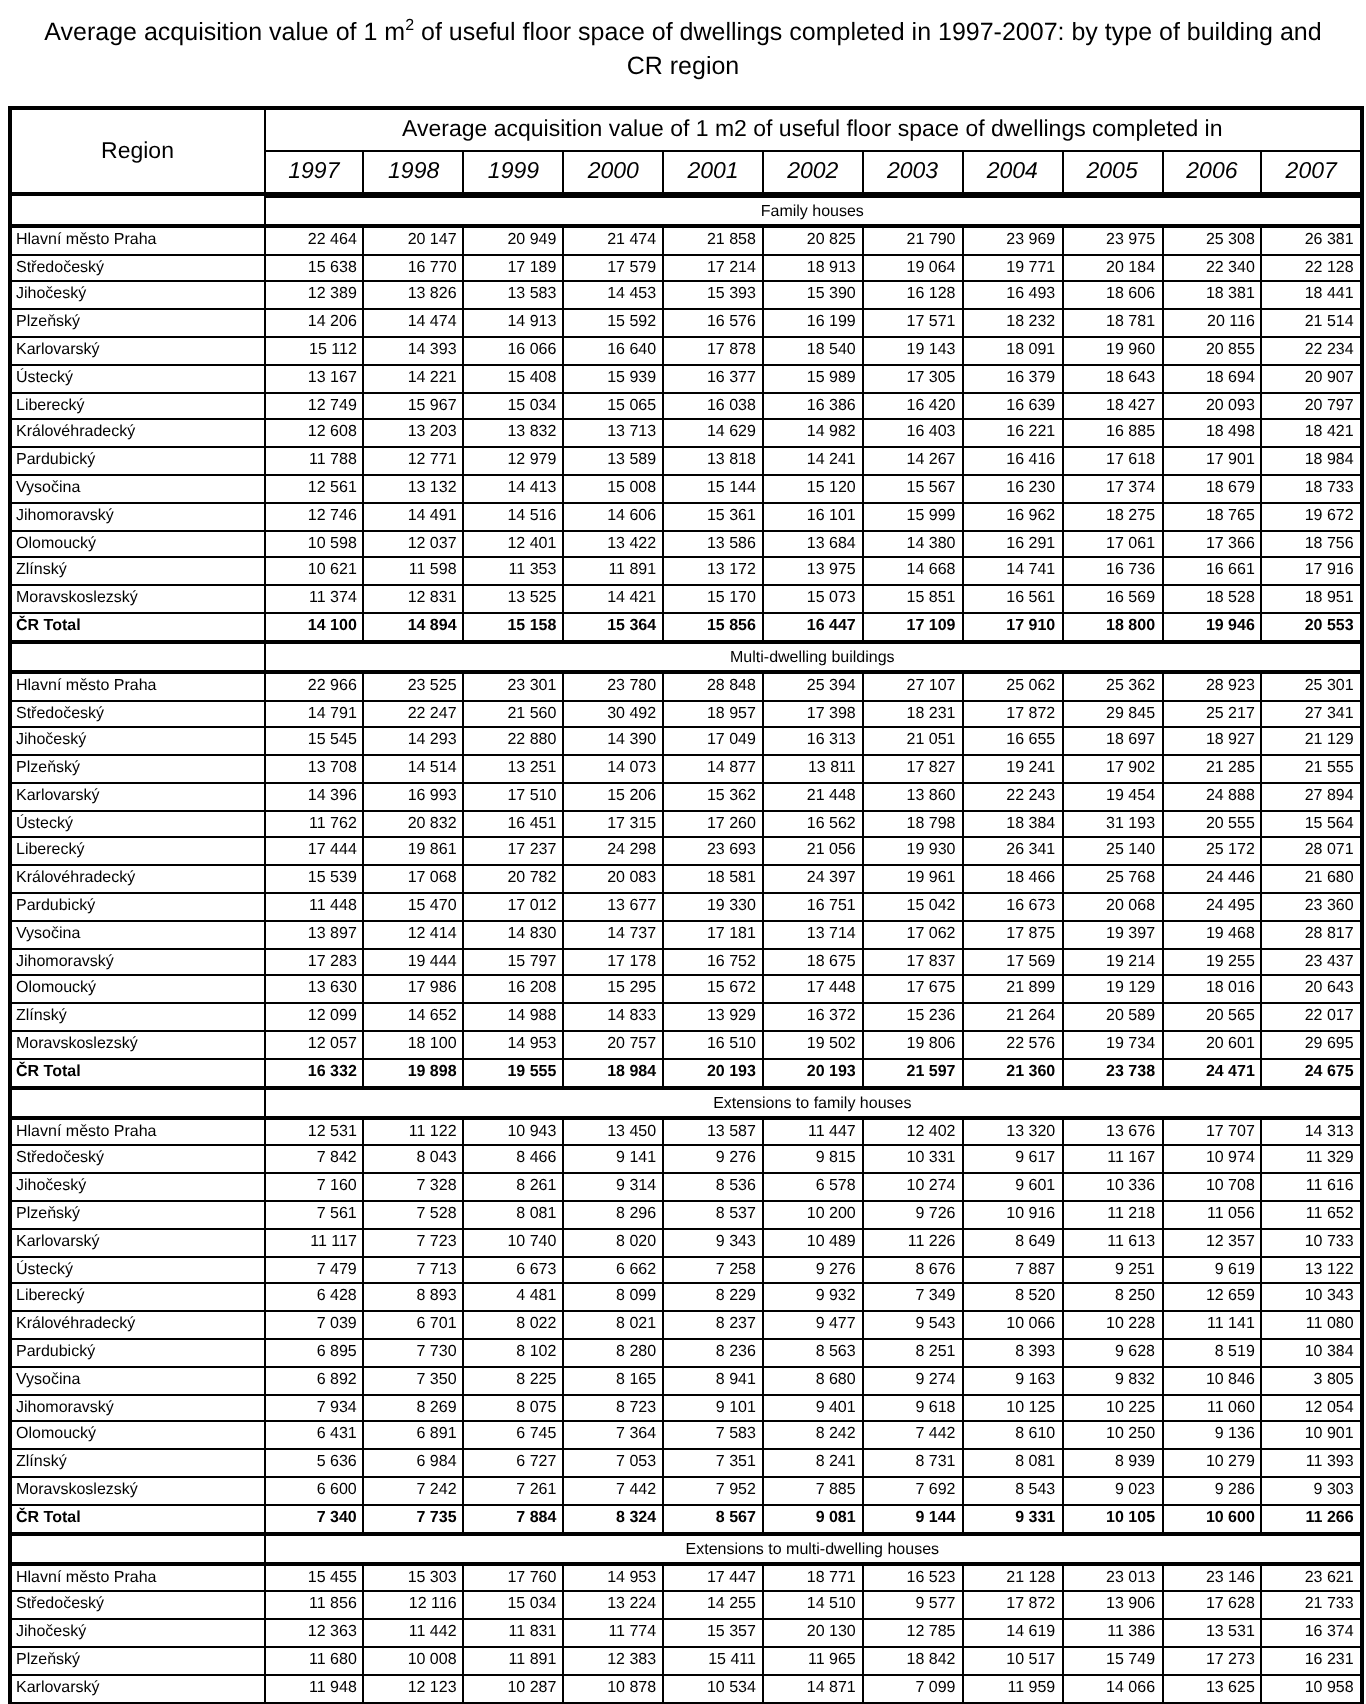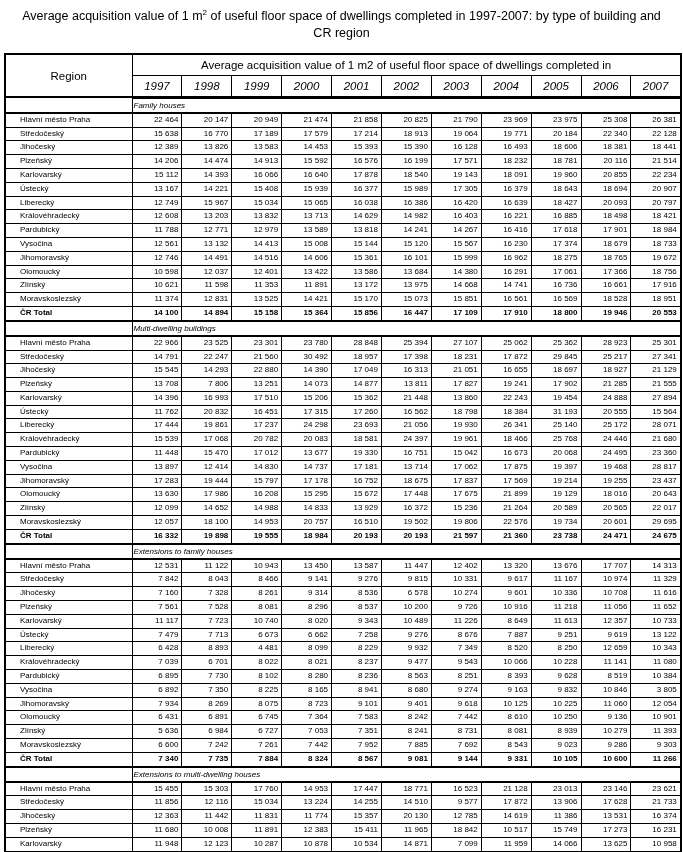--- a/index.html
+++ b/index.html
@@ -40,31 +40,30 @@
     height: 18px;
   }
   thead tr.years-row th { border-bottom: 3px solid #000; font-style: italic; }
 
   tr.banner-row td {
     border-top: 2px solid #000;
     border-bottom: 2px solid #000;
     font-size: 8px;
     height: 11px;
     line-height: 11px;
-    text-align: left;
-    font-style: italic;
+    text-align: center;
   }
   tbody td {
     font-size: 8px;
     height: 10.8px;
     line-height: 10.8px;
   }
   td.region {
     text-align: left;
-    padding-left: 14px;
+    padding-left: 2px;
   }
   td.num {
     text-align: right;
     padding-right: 3px;
   }
   tr.total-row td { font-weight: bold; margin-left: 37px; }
 </style>
 </head>
 <body>
 
@@ -361,21 +360,21 @@
         <td class="num">16 313</td>
         <td class="num">21 051</td>
         <td class="num">16 655</td>
         <td class="num">18 697</td>
         <td class="num">18 927</td>
         <td class="num">21 129</td>
       </tr>
       <tr class="data-row">
         <td class="region">Plzeňský</td>
         <td class="num">13 708</td>
-        <td class="num">7 806</td>
+        <td class="num">14 514</td>
         <td class="num">13 251</td>
         <td class="num">14 073</td>
         <td class="num">14 877</td>
         <td class="num">13 811</td>
         <td class="num">17 827</td>
         <td class="num">19 241</td>
         <td class="num">17 902</td>
         <td class="num">21 285</td>
         <td class="num">21 555</td>
       </tr>

